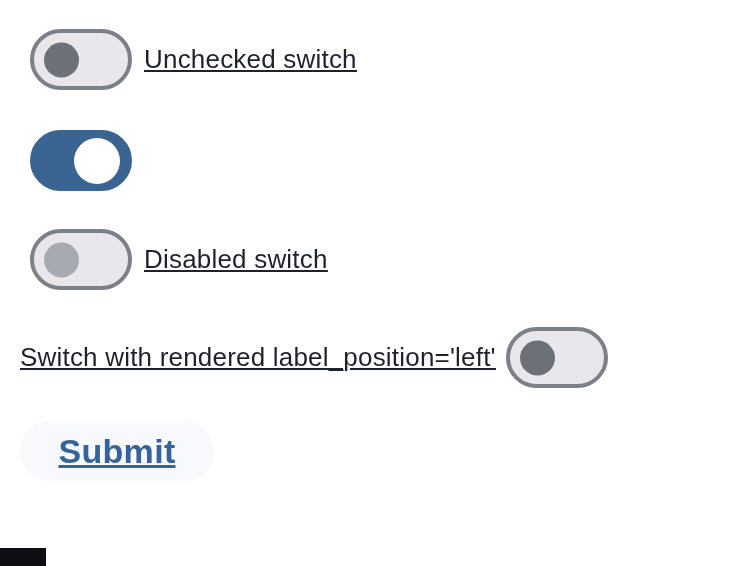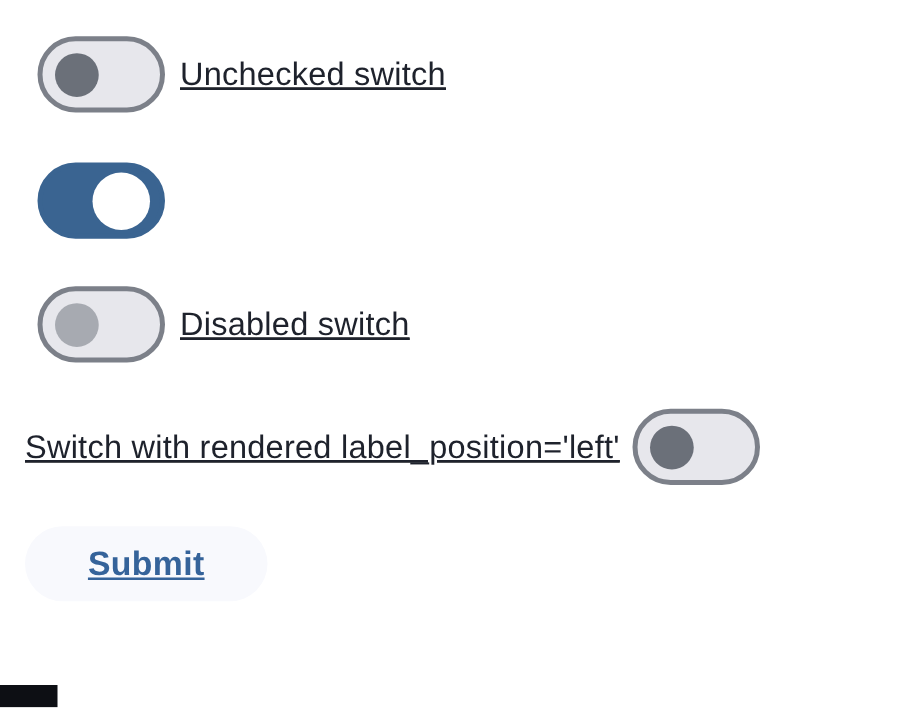--- a/index.html
+++ b/index.html
@@ -73,21 +73,21 @@
     position: absolute;
     left: 20px;
     top: 421px;
     width: 194px;
     height: 60px;
     border: none;
     border-radius: 30px;
     background: #f8f9fd;
     color: #35639a;
     font-family: "Liberation Sans", "DejaVu Sans", sans-serif;
-    font-size: 27px;
+    font-size: 34px;
     font-weight: 600;
     letter-spacing: 0.3px;
     cursor: pointer;
     display: flex;
     align-items: center;
     justify-content: center;
   }
   .footer-bar {
     position: absolute;
     left: 0;

